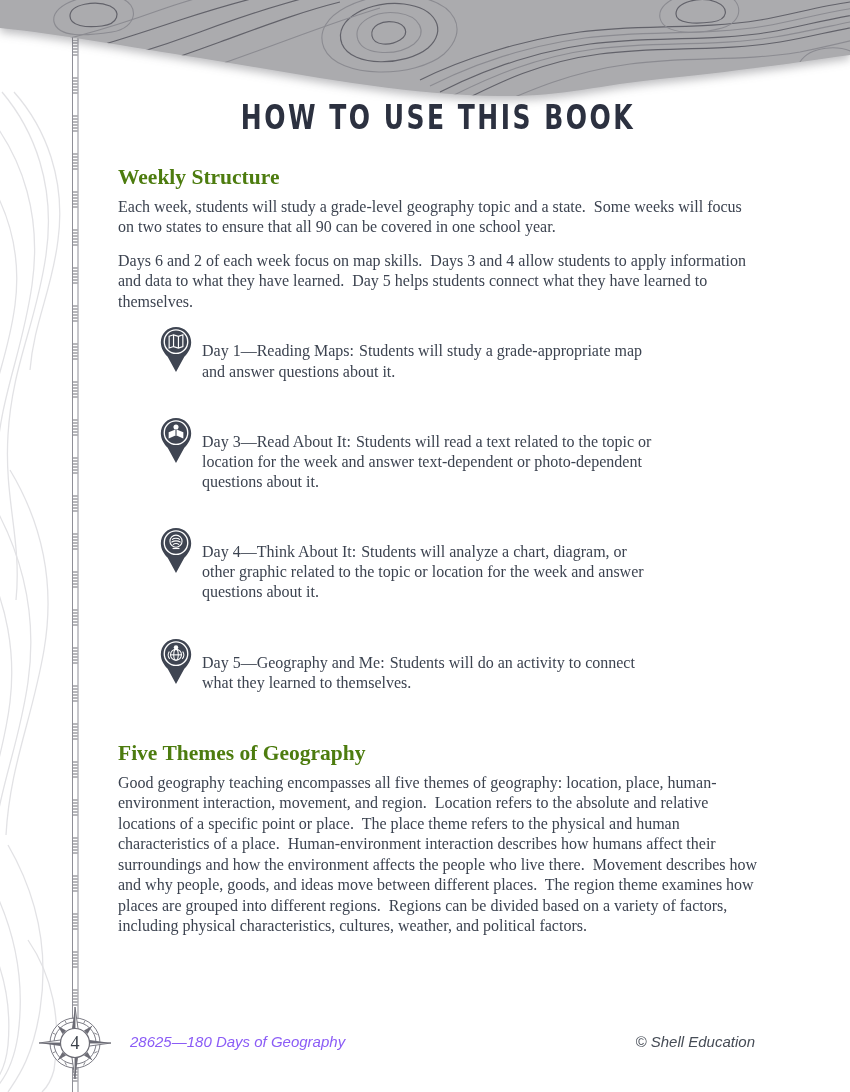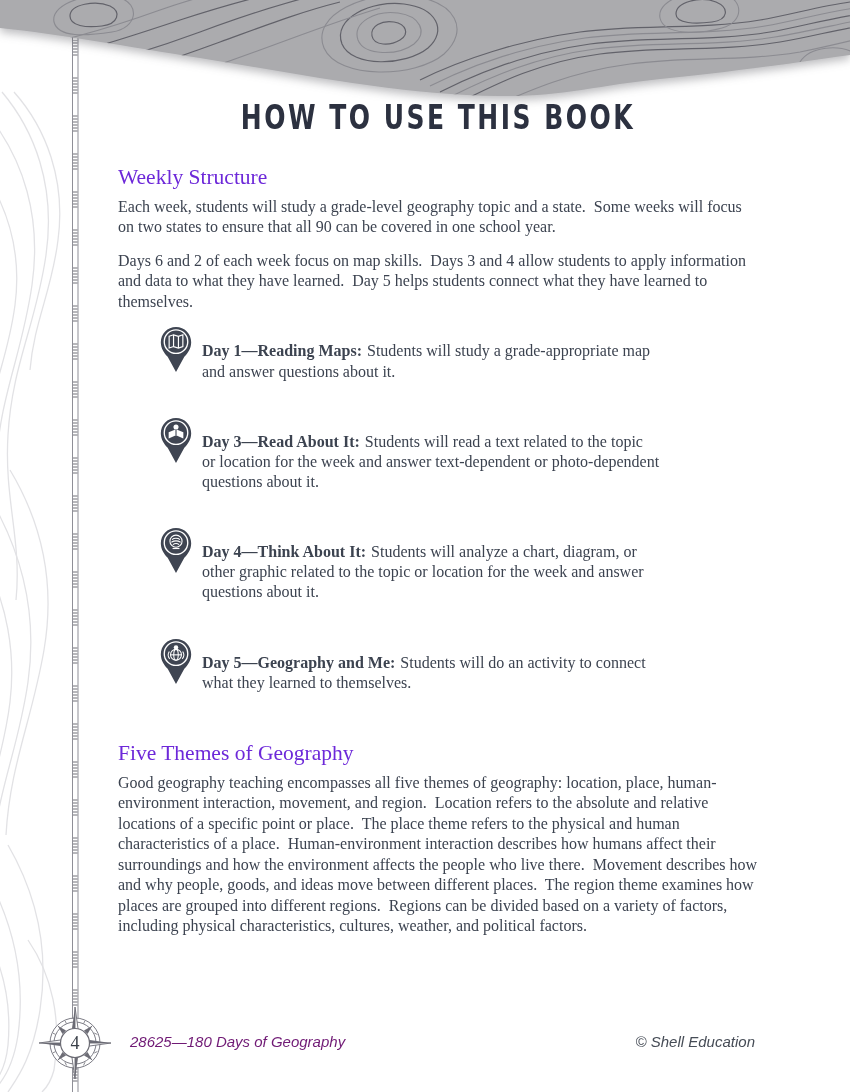--- a/index.html
+++ b/index.html
@@ -24,36 +24,36 @@
     position:absolute;left:118px;top:104px;width:640px;z-index:2;
     color:#3c4350;
   }
   h1.page-title{
     margin:0 0 22px 0;text-align:center;
     font-family:"DejaVu Sans",sans-serif;font-weight:800;
     font-size:25px;letter-spacing:2.5px;color:#2c3140;
     transform:scaleY(1.35);transform-origin:center 60%;
   }
   h2.section-heading{
-    margin:32px 0 7px 0;font-size:21.5px;font-weight:normal;color:#6d28d9;
+    margin:32px 0 7px 0;font-size:21.5px;font-weight:bold;color:#4d7c0f;
   }
   .content p.body-par{
     margin:0 0 13px 0;font-size:16px;line-height:1.28;
     white-space:pre-wrap;color:#3c4350;
   }
   .days{margin:7px 0 4px 0;}
   .day-item{display:flex;margin:0 0 18px 0;padding-left:41px;}
   .day-item .pin{flex:0 0 34px;width:34px;height:47px;margin-top:1px;}
   .day-text{width:458px;margin-left:9px;font-size:16px;line-height:1.26;}
-  .day-label{font-weight:bold;margin-right:5px;}
+  .day-label{font-weight:normal;margin-right:5px;}
   
   .footer-left{
     position:absolute;left:130px;top:1033px;z-index:2;
     font-family:"Liberation Sans",sans-serif;font-style:italic;
-    font-size:15px;color:#701a75;
+    font-size:15px;color:#8b5cf6;
   }
   .footer-right{
     position:absolute;right:95px;top:1033px;z-index:2;
     font-family:"Liberation Sans",sans-serif;font-style:italic;
     font-size:15px;color:#464c56;padding-left:6px;
   }
 </style>
 </head>
 <body>
 

